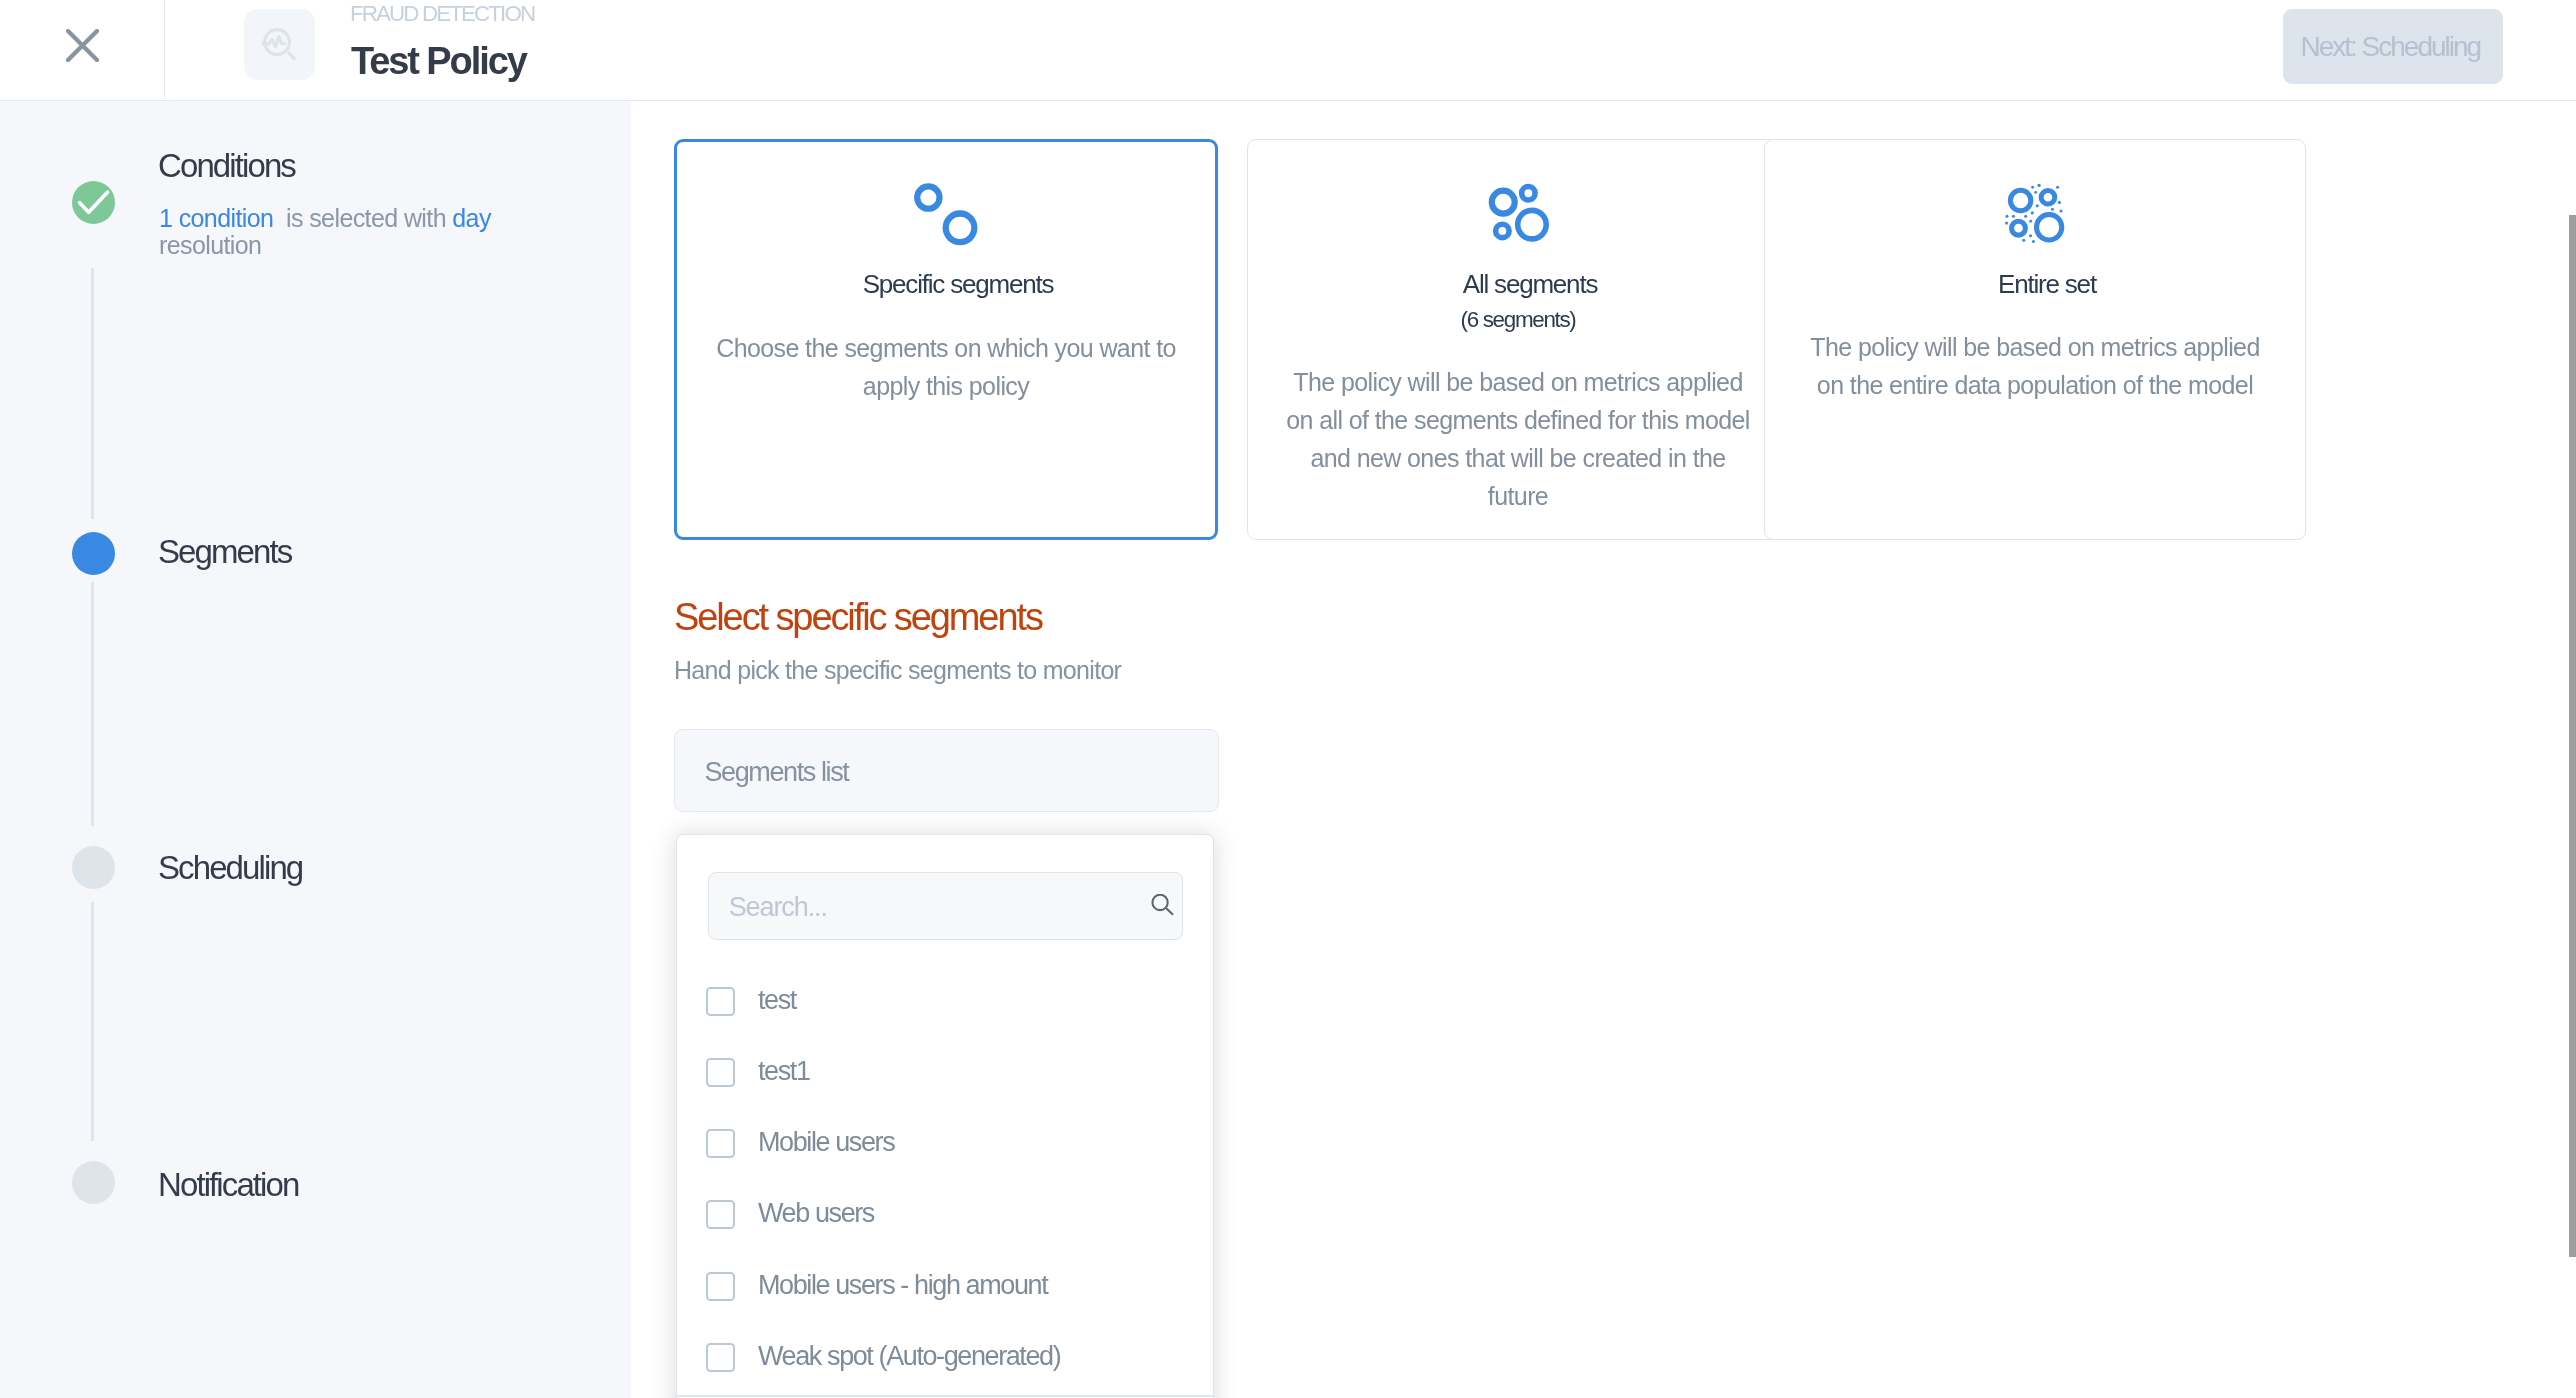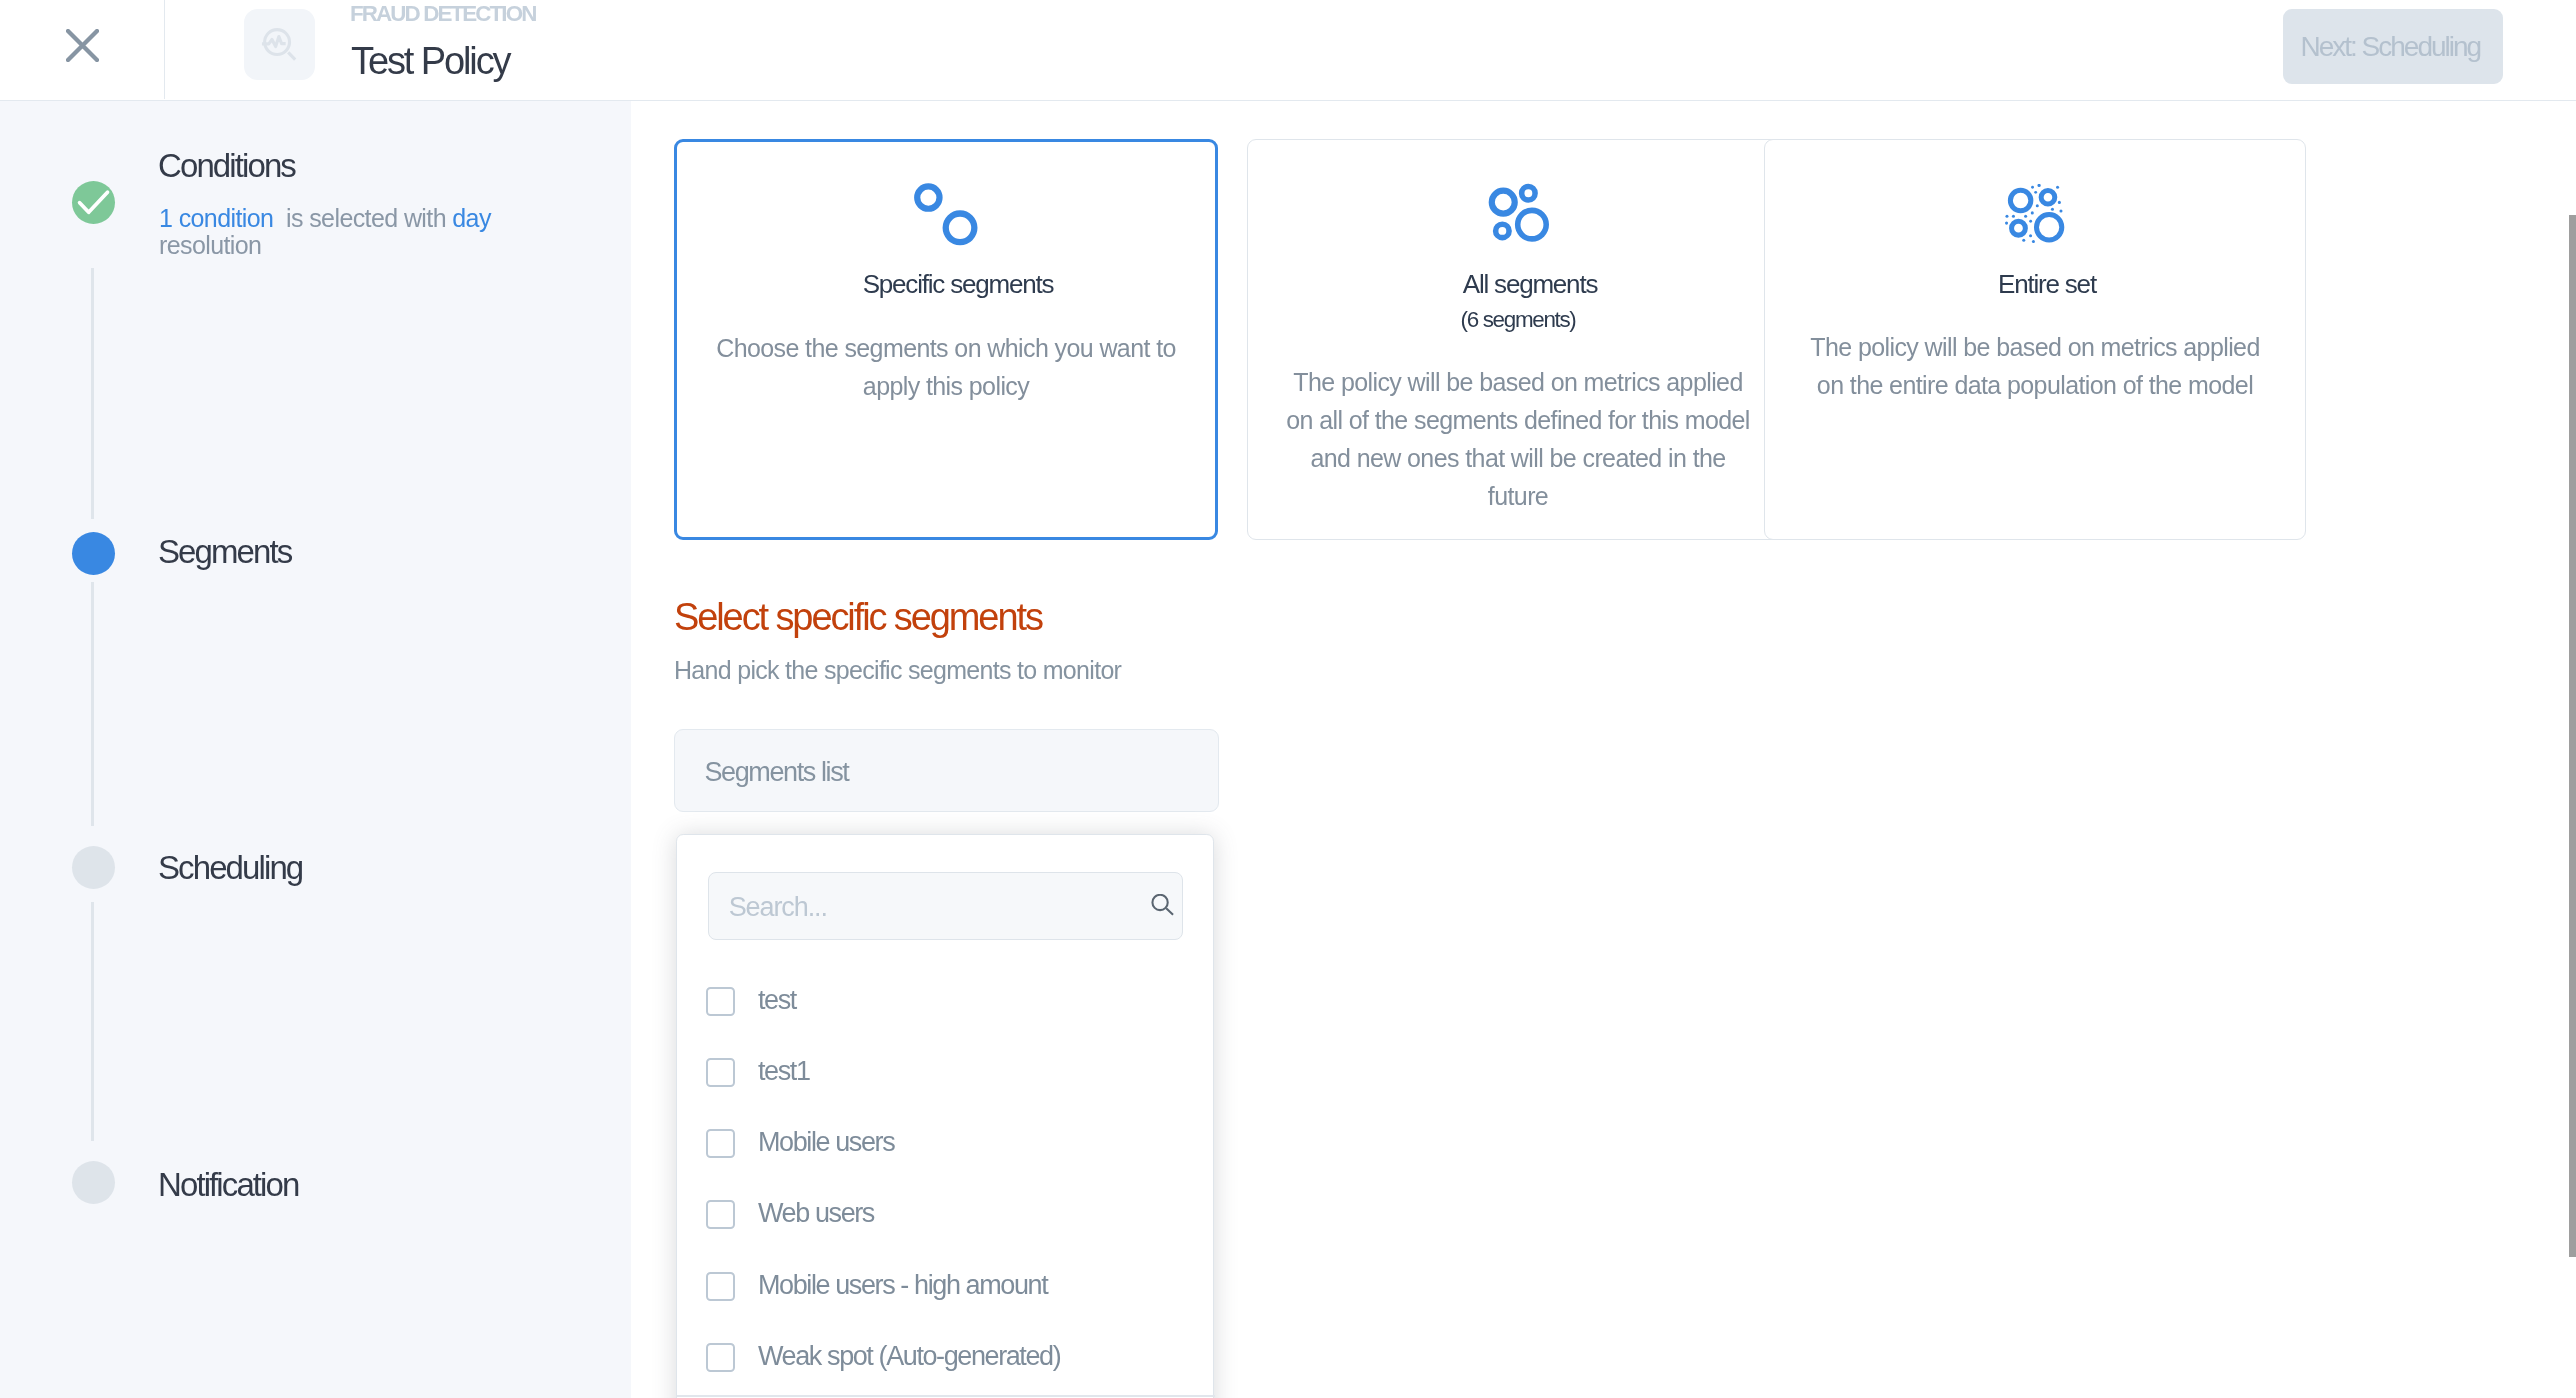--- a/index.html
+++ b/index.html
@@ -25,26 +25,26 @@
   }
   .close-icon { position:absolute; left:66px; top:29px; width:33px; height:33px; display:block; }
   .title-block { position:absolute; left:0; top:0; }
   .app-icon-box {
     position:absolute; left:244px; top:9px;
     width:71px; height:71px; border-radius:13.4px; background:#f2f5f9;
   }
   .app-icon { position:absolute; left:14.3px; top:13.4px; width:43px; height:43px; display:block; }
   .eyebrow {
     position:absolute; left:350px; top:2.9px;
-    font-size:22.4px; letter-spacing:-1.9px; color:#c6d1dc; font-weight:700;
+    font-size:22.4px; letter-spacing:-1.9px; color:#c6d1dc; font-weight:400;
     line-height:22.4px; white-space:nowrap;
   }
   .policy-title {
     position:absolute; left:351px; top:42px;
-    font-size:38px; font-weight:400; color:#343b49; line-height:38px; letter-spacing:-2.1px; white-space:nowrap;
+    font-size:38px; font-weight:700; color:#343b49; line-height:38px; letter-spacing:-2.1px; white-space:nowrap;
   }
 
   .next-btn {
     position:absolute; left:2283px; top:8.6px; width:220px; height:75px;
     background:#dde4eb; color:#b4c1ce; border:none;
     font-size:28px; font-family:inherit; font-weight:400; letter-spacing:-2px;
     border-radius:9px; cursor:default; line-height:75px; padding:0 5.4px 0 0;
   }
 
   

